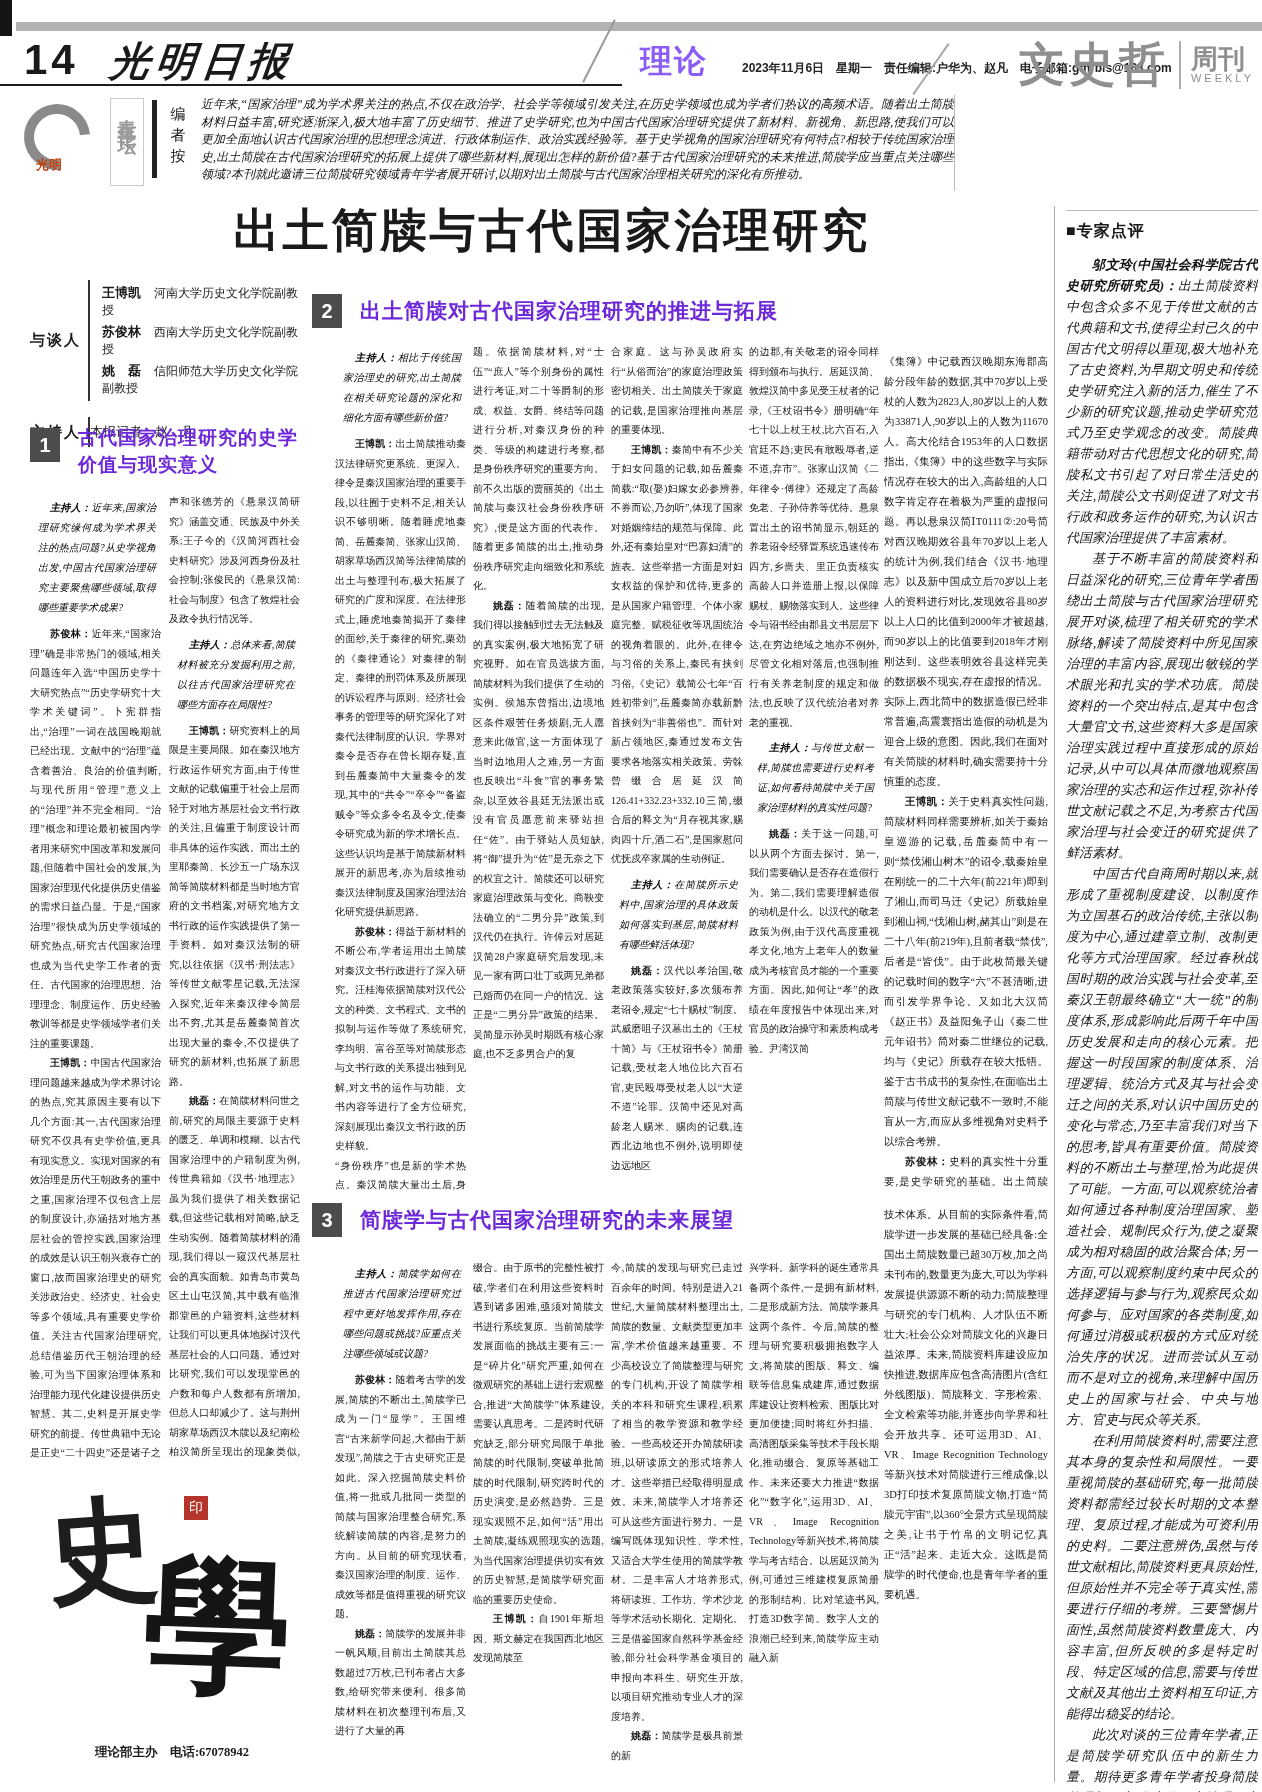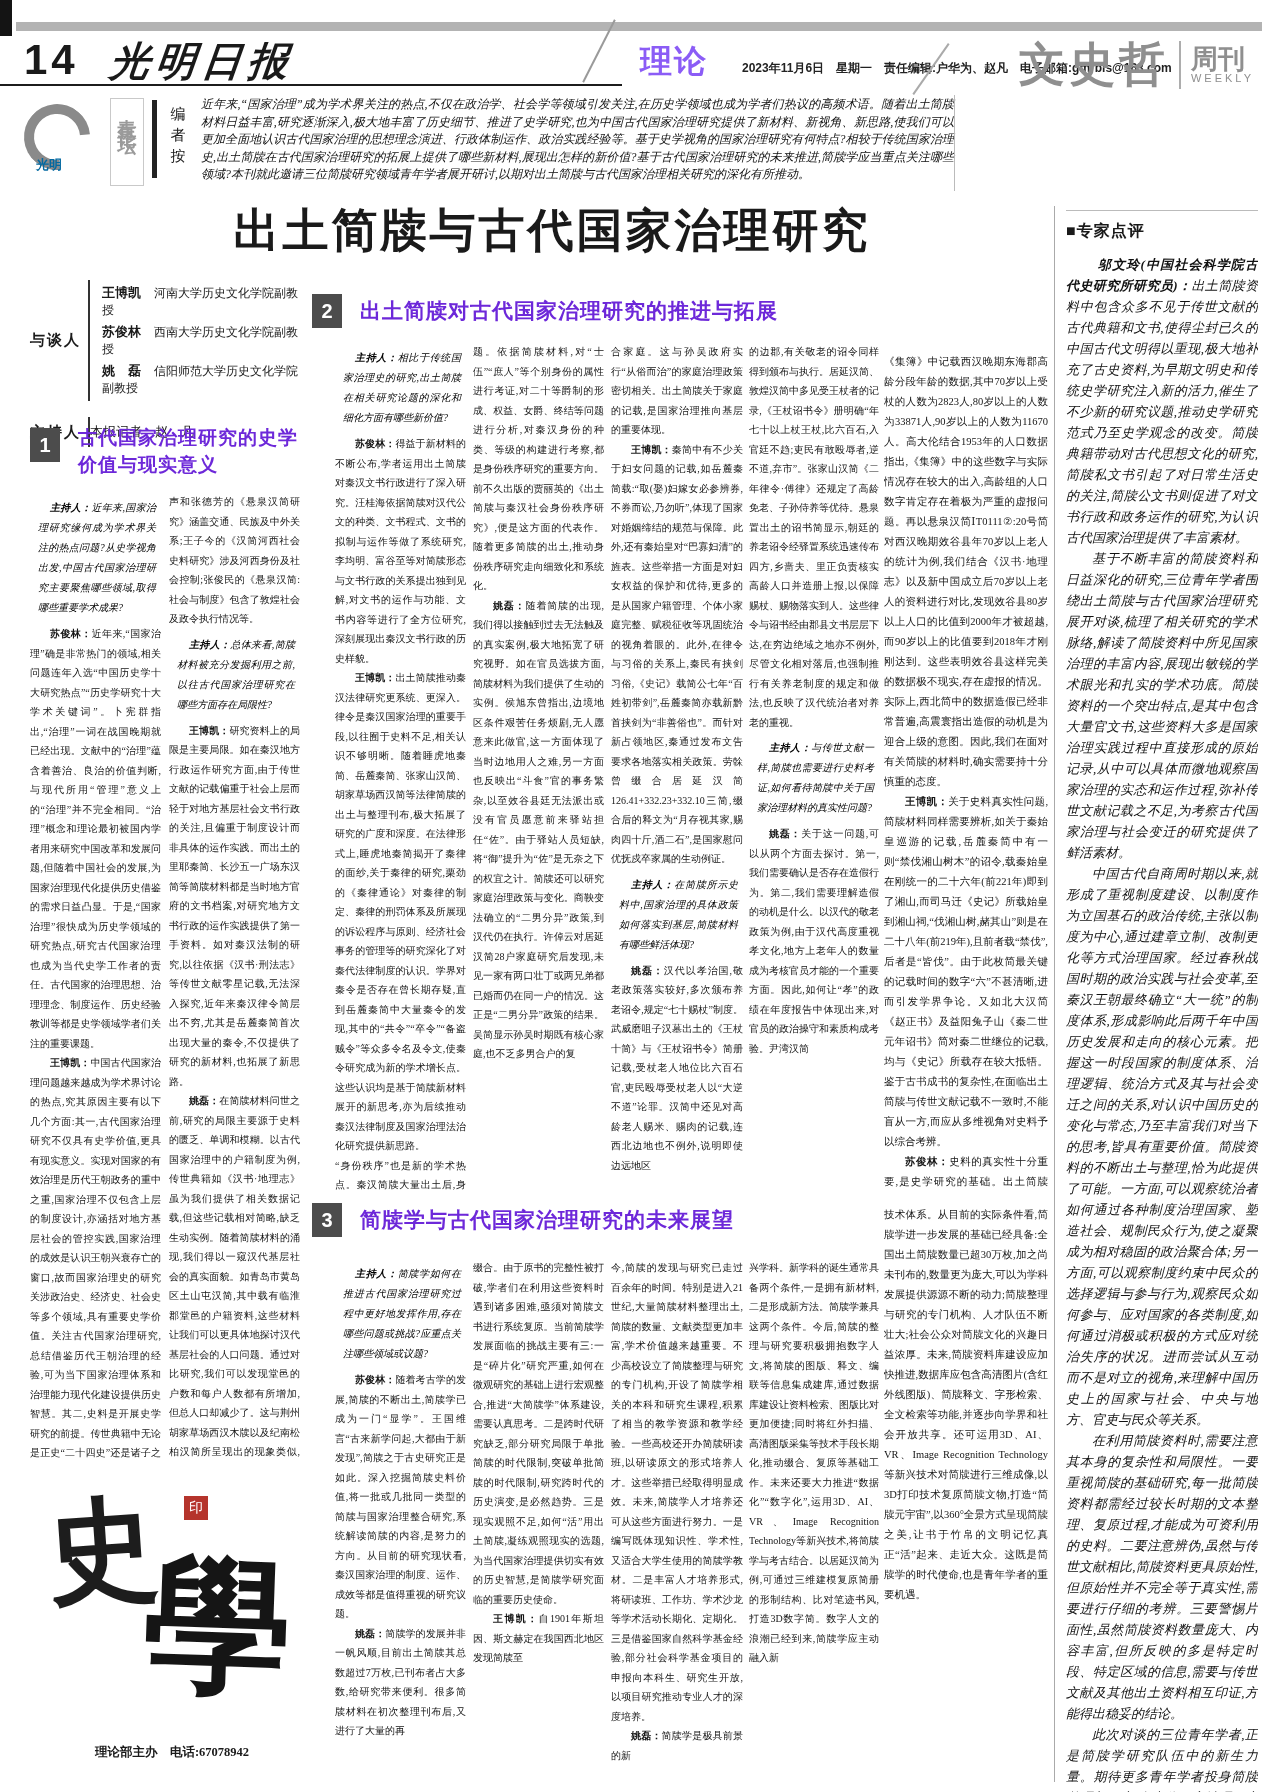--- a/index.html
+++ b/index.html
@@ -17,21 +17,21 @@
   .dateline{position:absolute;left:742px;top:60px;font-size:12px;font-weight:bold;color:#222;font-family:"Liberation Sans",sans-serif;}
   .weekly{position:absolute;right:8px;top:34px;display:flex;align-items:center;color:#8f8f8f;}
   .weekly .cn{font-size:46px;font-weight:bold;letter-spacing:4px;margin-left:36px;}
   .weekly .div{width:2px;height:48px;background:#adadad;margin:0 10px;}
   .weekly .wk{font-size:27px;font-weight:bold;line-height:26px;}
   .weekly .en{font-size:11px;letter-spacing:3px;font-family:"Liberation Sans",sans-serif;}
   
   .forum{position:absolute;left:22px;top:98px;width:126px;height:92px;}
   .forum .cring{position:absolute;left:2px;top:6px;width:46px;height:46px;border-radius:50%;
      border:10px solid #8a8a8a;border-right-color:transparent;transform:rotate(40deg);}
-  .forum .brand{position:absolute;left:14px;top:58px;font-size:13px;font-weight:bold;color:#0369a1;}
+  .forum .brand{position:absolute;left:14px;top:58px;font-size:13px;font-weight:bold;color:#c2410c;}
   .forum .vt{position:absolute;right:4px;top:0;writing-mode:vertical-rl;font-size:19px;font-weight:bold;
      color:#9a9a9a;letter-spacing:6px;border:1px solid #c9c9c9;padding:4px 3px;height:78px;}
   
   .ednote{position:absolute;left:152px;top:96px;width:802px;height:92px;display:flex;}
   .ednote .bar{width:5px;background:#222;height:78px;margin-top:4px;}
   .ednote .lab{width:26px;margin:0 10px 0 8px;font-size:15px;font-weight:normal;line-height:21px;text-align:center;padding-top:8px;}
   .ednote .txt{flex:1;font-size:12px;line-height:17.6px;text-align:justify;font-style:italic;color:#111;}
   .vline-a{position:absolute;left:954px;top:95px;width:1px;height:96px;background:#bbb;}
   
   .headline{position:absolute;left:152px;top:200px;width:800px;text-align:center;font-size:46px;font-weight:bold;letter-spacing:3px;}
@@ -60,21 +60,21 @@
   .callig .c1{position:absolute;left:4px;top:14px;font-size:112px;font-weight:bold;transform:rotate(-4deg);color:#1d1d1d;}
   .callig .c2{position:absolute;right:2px;top:66px;font-size:148px;font-weight:bold;transform:rotate(2deg);color:#151515;}
   .callig .seal{position:absolute;left:142px;top:34px;width:24px;height:24px;background:#b5342c;color:#fff;
       font-size:14px;display:flex;align-items:center;justify-content:center;}
   .caption{position:absolute;left:42px;top:1744px;width:260px;text-align:center;font-size:12.5px;font-weight:bold;}
   
   .vline-b{position:absolute;left:1054px;top:206px;width:1px;height:1576px;background:#aaa;}
   .expert{position:absolute;left:1066px;top:210px;width:192px;height:1574px;overflow:hidden;border-top:1px solid #bbb;padding-top:10px;}
   .expert h3{margin:0 0 12px 0;font-size:16px;letter-spacing:1px;}
   .expert p{margin:0;font-size:13px;line-height:21px;text-align:justify;font-style:italic;text-indent:2em;color:#111;}
-  .expert p b{font-style:italic;margin-left:6px;}
+  .expert p b{font-style:italic;}
 </style>
 </head>
 <body>
 
 <div class="page">
 
   <div class="corner"></div>
   <div class="topbar"></div>
   <div class="pagenum">14</div>
   <div class="paper">光明日报</div>
@@ -138,22 +138,22 @@
     </div>
   <div class="col" style="left:169px;top:492px;width:131px;height:966px;">
       <p class="cont">声和张德芳的《悬泉汉简研究》涵盖交通、民族及中外关系;王子今的《汉简河西社会史料研究》涉及河西身份及社会控制;张俊民的《悬泉汉简:社会与制度》包含了敦煌社会及政令执行情况等。</p>
       <p class="q"><b>主持人：</b>总体来看,简牍材料被充分发掘利用之前,以往古代国家治理研究在哪些方面存在局限性?</p>
       <p><b>王博凯：</b>研究资料上的局限是主要局限。如在秦汉地方行政运作研究方面,由于传世文献的记载偏重于社会上层而轻于对地方基层社会文书行政的关注,且偏重于制度设计而非具体的运作实践。而出土的里耶秦简、长沙五一广场东汉简等简牍材料都是当时地方官府的文书档案,对研究地方文书行政的运作实践提供了第一手资料。如对秦汉法制的研究,以往依据《汉书·刑法志》等传世文献零星记载,无法深入探究,近年来秦汉律令简层出不穷,尤其是岳麓秦简首次出现大量的秦令,不仅提供了研究的新材料,也拓展了新思路。</p>
       <p><b>姚磊：</b>在简牍材料问世之前,研究的局限主要源于史料的匮乏、单调和模糊。以古代国家治理中的户籍制度为例,传世典籍如《汉书·地理志》虽为我们提供了相关数据记载,但这些记载相对简略,缺乏生动实例。随着简牍材料的涌现,我们得以一窥汉代基层社会的真实面貌。如青岛市黄岛区土山屯汉简,其中载有临淮郡堂邑的户籍资料,这些材料让我们可以更具体地探讨汉代基层社会的人口问题。通过对比研究,我们可以发现堂邑的户数和每户人数都有所增加,但总人口却减少了。这与荆州胡家草场西汉木牍以及纪南松柏汉简所呈现出的现象类似,可能与隐匿人口或流民增加有关。这些新发现不仅拓宽了我们对汉代基层社会的认识,也为我们提供了新的思路。</p>
     </div>
 
   <div class="col" style="left:335px;top:342px;width:131px;height:850px;">
       <p class="q"><b>主持人：</b>相比于传统国家治理史的研究,出土简牍在相关研究论题的深化和细化方面有哪些新价值?</p>
+      <p><b>王博凯：</b>出土简牍推动秦汉法律研究更系统、更深入。律令是秦汉国家治理的重要手段,以往囿于史料不足,相关认识不够明晰。随着睡虎地秦简、岳麓秦简、张家山汉简、胡家草场西汉简等法律简牍的出土与整理刊布,极大拓展了研究的广度和深度。在法律形式上,睡虎地秦简揭开了秦律的面纱,关于秦律的研究,栗劲的《秦律通论》对秦律的制定、秦律的刑罚体系及所展现的诉讼程序与原则、经济社会事务的管理等的研究深化了对秦代法律制度的认识。学界对秦令是否存在曾长期存疑,直到岳麓秦简中大量秦令的发现,其中的“共令”“卒令”“备盗贼令”等众多令名及令文,使秦令研究成为新的学术增长点。这些认识均是基于简牍新材料展开的新思考,亦为后续推动秦汉法律制度及国家治理法治化研究提供新思路。</p>
       <p><b>苏俊林：</b>得益于新材料的不断公布,学者运用出土简牍对秦汉文书行政进行了深入研究。汪桂海依据简牍对汉代公文的种类、文书程式、文书的拟制与运作等做了系统研究,李均明、富谷至等对简牍形态与文书行政的关系提出独到见解,对文书的运作与功能、文书内容等进行了全方位研究,深刻展现出秦汉文书行政的历史样貌。</p>
-      <p><b>王博凯：</b>出土简牍推动秦汉法律研究更系统、更深入。律令是秦汉国家治理的重要手段,以往囿于史料不足,相关认识不够明晰。随着睡虎地秦简、岳麓秦简、张家山汉简、胡家草场西汉简等法律简牍的出土与整理刊布,极大拓展了研究的广度和深度。在法律形式上,睡虎地秦简揭开了秦律的面纱,关于秦律的研究,栗劲的《秦律通论》对秦律的制定、秦律的刑罚体系及所展现的诉讼程序与原则、经济社会事务的管理等的研究深化了对秦代法律制度的认识。学界对秦令是否存在曾长期存疑,直到岳麓秦简中大量秦令的发现,其中的“共令”“卒令”“备盗贼令”等众多令名及令文,使秦令研究成为新的学术增长点。这些认识均是基于简牍新材料展开的新思考,亦为后续推动秦汉法律制度及国家治理法治化研究提供新思路。</p>
       <p class="cont">“身份秩序”也是新的学术热点。秦汉简牍大量出土后,身份研究不仅延续先前身份性质和地位考证的研究,也融入国家治理的因素,形成了“身份秩序”这一重要研究课</p>
     </div>
   <div class="col" style="left:473px;top:342px;width:131px;height:850px;">
       <p class="cont">题。依据简牍材料,对“士伍”“庶人”等个别身份的属性进行考证,对二十等爵制的形成、权益、女爵、终结等问题进行分析,对秦汉身份的种类、等级的构建进行考察,都是身份秩序研究的重要方向。前不久出版的贾丽英的《出土简牍与秦汉社会身份秩序研究》,便是这方面的代表作。随着更多简牍的出土,推动身份秩序研究走向细致化和系统化。</p>
       <p><b>姚磊：</b>随着简牍的出现,我们得以接触到过去无法触及的真实案例,极大地拓宽了研究视野。如在官员选拔方面,简牍材料为我们提供了生动的实例。侯旭东曾指出,边境地区条件艰苦任务烦剧,无人愿意来此做官,这一方面体现了当时边地用人之难,另一方面也反映出“斗食”官的事务繁杂,以至效谷县廷无法派出或没有官员愿意前来驿站担任“佐”。由于驿站人员短缺,将“御”提升为“佐”是无奈之下的权宜之计。简牍还可以研究家庭治理政策与变化。商鞅变法确立的“二男分异”政策,到汉代仍在执行。许倬云对居延汉简28户家庭研究后发现,未见一家有两口壮丁或两兄弟都已婚而仍在同一户的情况。这正是“二男分异”政策的结果。吴简显示孙吴时期既有核心家庭,也不乏多男合户的复</p>
     </div>
   <div class="col" style="left:611px;top:342px;width:132px;height:850px;">
       <p class="cont">合家庭。这与孙吴政府实行“从俗而治”的家庭治理政策密切相关。出土简牍关于家庭的记载,是国家治理推向基层的重要体现。</p>
       <p><b>王博凯：</b>秦简中有不少关于妇女问题的记载,如岳麓秦简载:“取(娶)妇嫁女必参辨券,不券而讼,乃勿听”,体现了国家对婚姻缔结的规范与保障。此外,还有秦始皇对“巴寡妇清”的旌表。这些举措一方面是对妇女权益的保护和优待,更多的是从国家户籍管理、个体小家庭完整、赋税征收等巩固统治的视角着眼的。此外,在律令与习俗的关系上,秦民有挟剑习俗,《史记》载简公七年“百姓初带剑”,岳麓秦简亦载新黔首挟剑为“非善俗也”。而针对新占领地区,秦通过发布文告要求各地落实相关政策。劳榦曾缀合居延汉简126.41+332.23+332.10三简,缀合后的释文为“月存视其家,赐肉四十斤,酒二石”,是国家慰问优抚戍卒家属的生动例证。</p>
       <p class="q"><b>主持人：</b>在简牍所示史料中,国家治理的具体政策如何落实到基层,简牍材料有哪些鲜活体现?</p>

